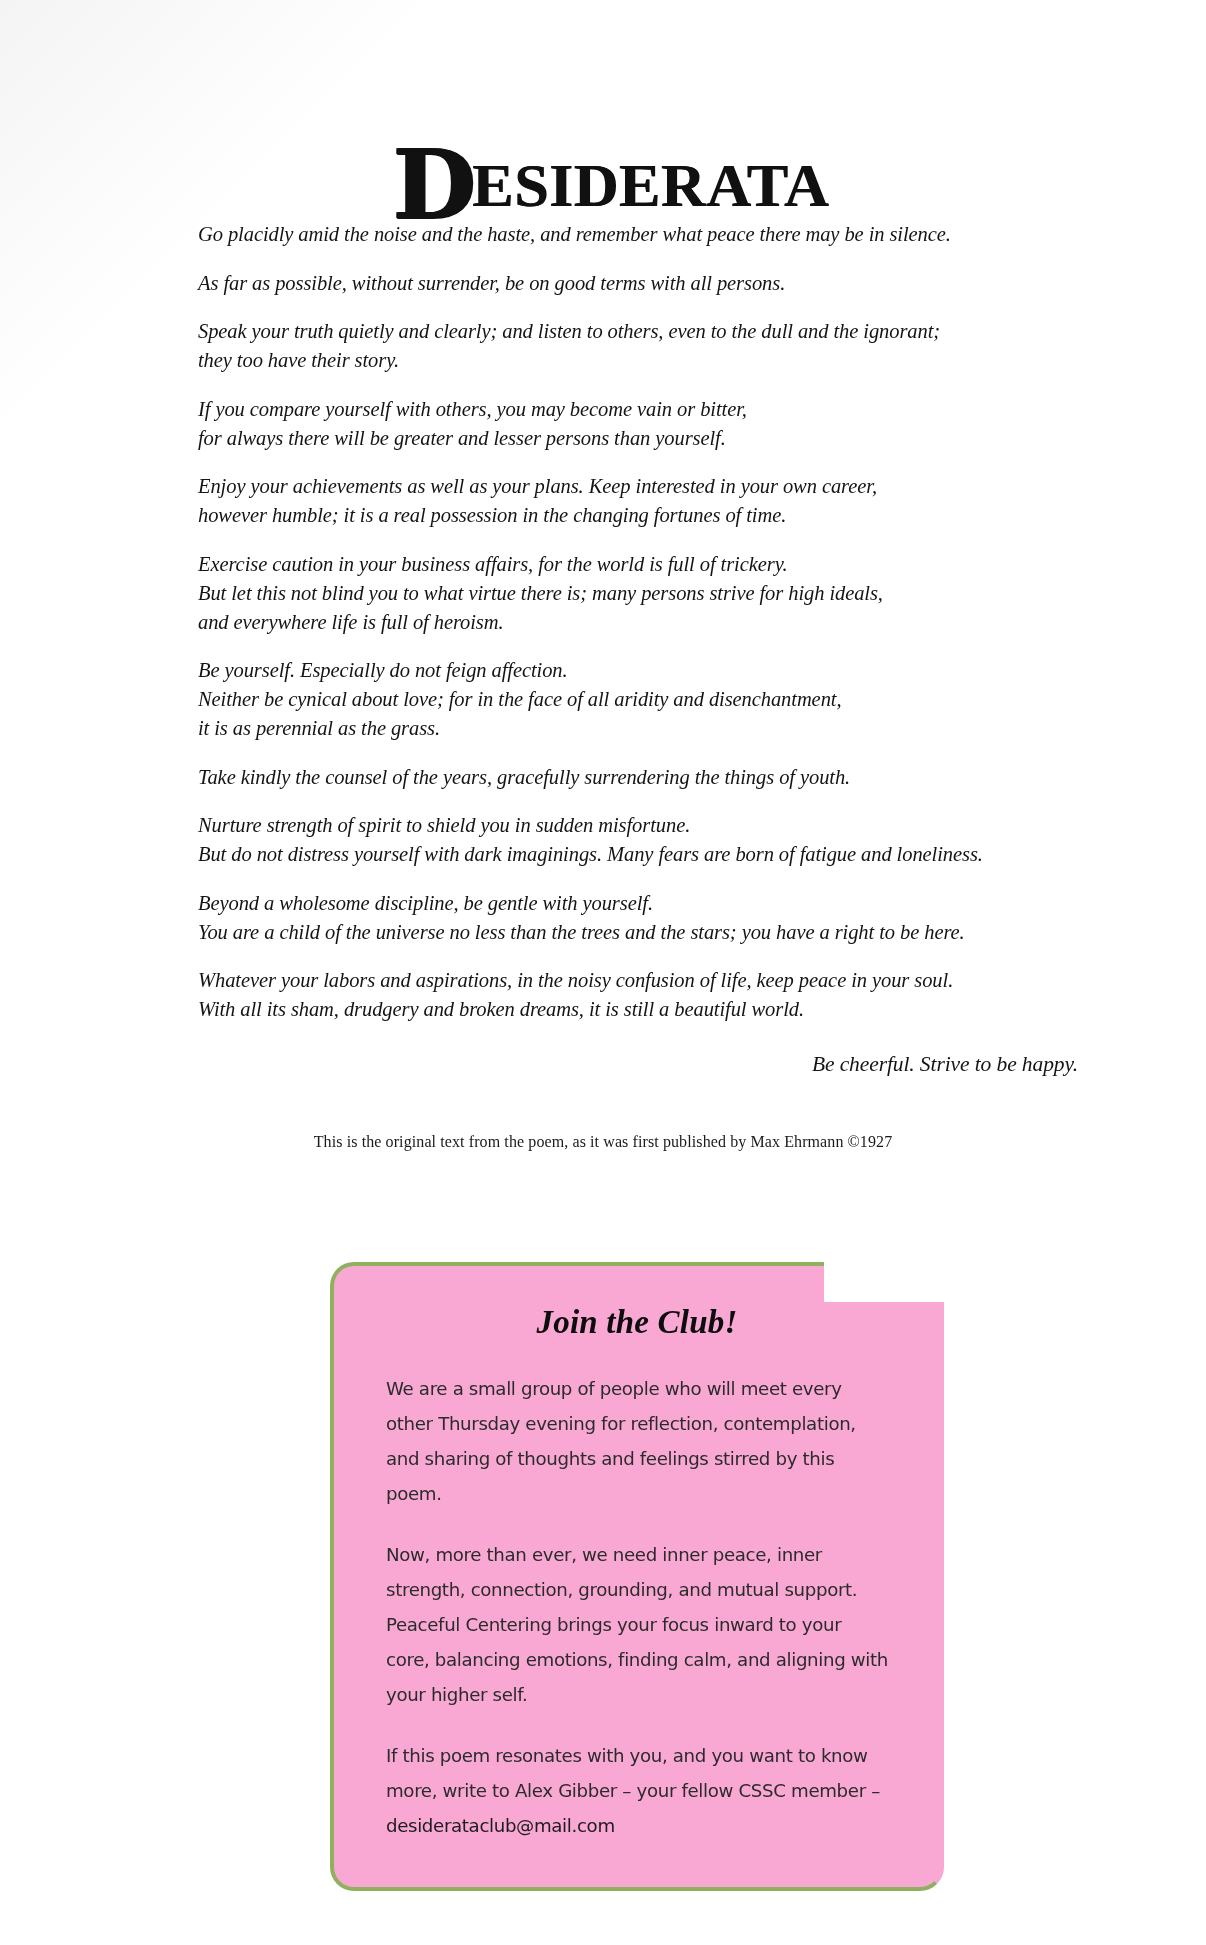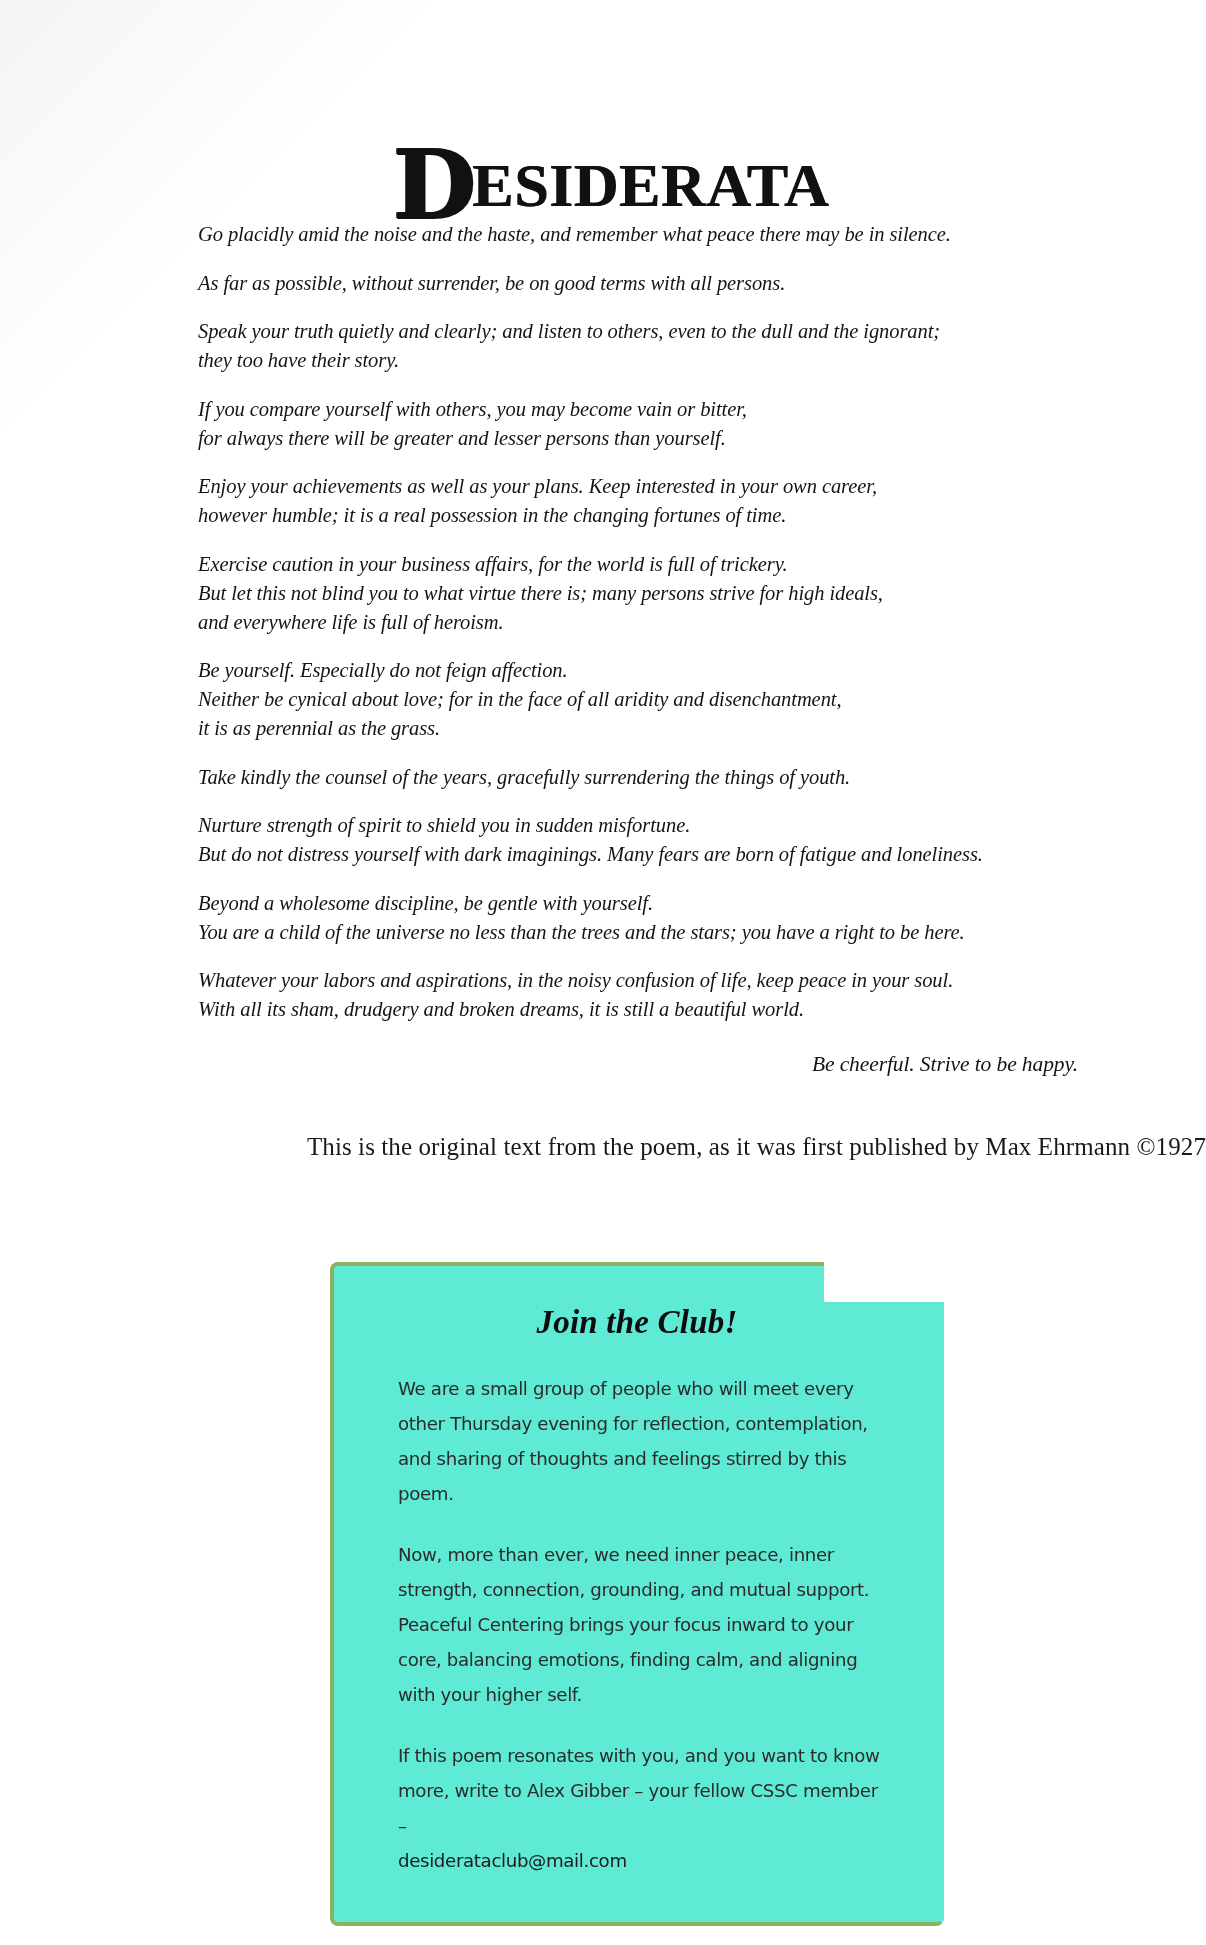--- a/index.html
+++ b/index.html
@@ -88,36 +88,36 @@
     transform: none;
     display: inline-block;
   }
 
   
   .attribution {
     position: absolute;
     top: 1133px;
     left: 0;
     width: 1206px;
-    text-align: right;
-    font-family: "Liberation Serif", serif;
-    font-size: 25px;
+    text-align: center;
+    font-family: "Liberation Serif", serif;
+    font-size: 16px;
     color: #1a1a1a;
     letter-spacing: 0.1px;
   }
 
   
   .club-card {
     position: absolute;
     top: 1262px;
     left: 330px;
     width: 614px;
     box-sizing: border-box;
-    background: #5eead4;
-    border-radius: 8px;
+    background: #f9a8d4;
+    border-radius: 24px;
     border: 4px solid #8fb05c;
     border-right-color: transparent;
     padding: 30px 52px 44px 52px;
     min-height: 316px;
   }
   .club-card::after {
     content: "";
     position: absolute;
     top: -4px;
     right: -4px;
@@ -138,21 +138,21 @@
     margin: 8px 0 30px 0;
     letter-spacing: 0.2px;
   }
   .club-para {
     position: relative;
     z-index: 2;
     font-family: "DejaVu Sans", sans-serif;
     font-size: 18.2px;
     line-height: 35px;
     color: #2b2b2b;
-    margin: 0 0 26px 12px;
+    margin: 0 0 26px 0;
     letter-spacing: -0.35px;
   }
   .club-para:last-child { margin-bottom: 0; }
   .club-para .tight { display: block; }
   .email {
     color: #1c1c1c;
   }
 </style>
 </head>
 <body>

